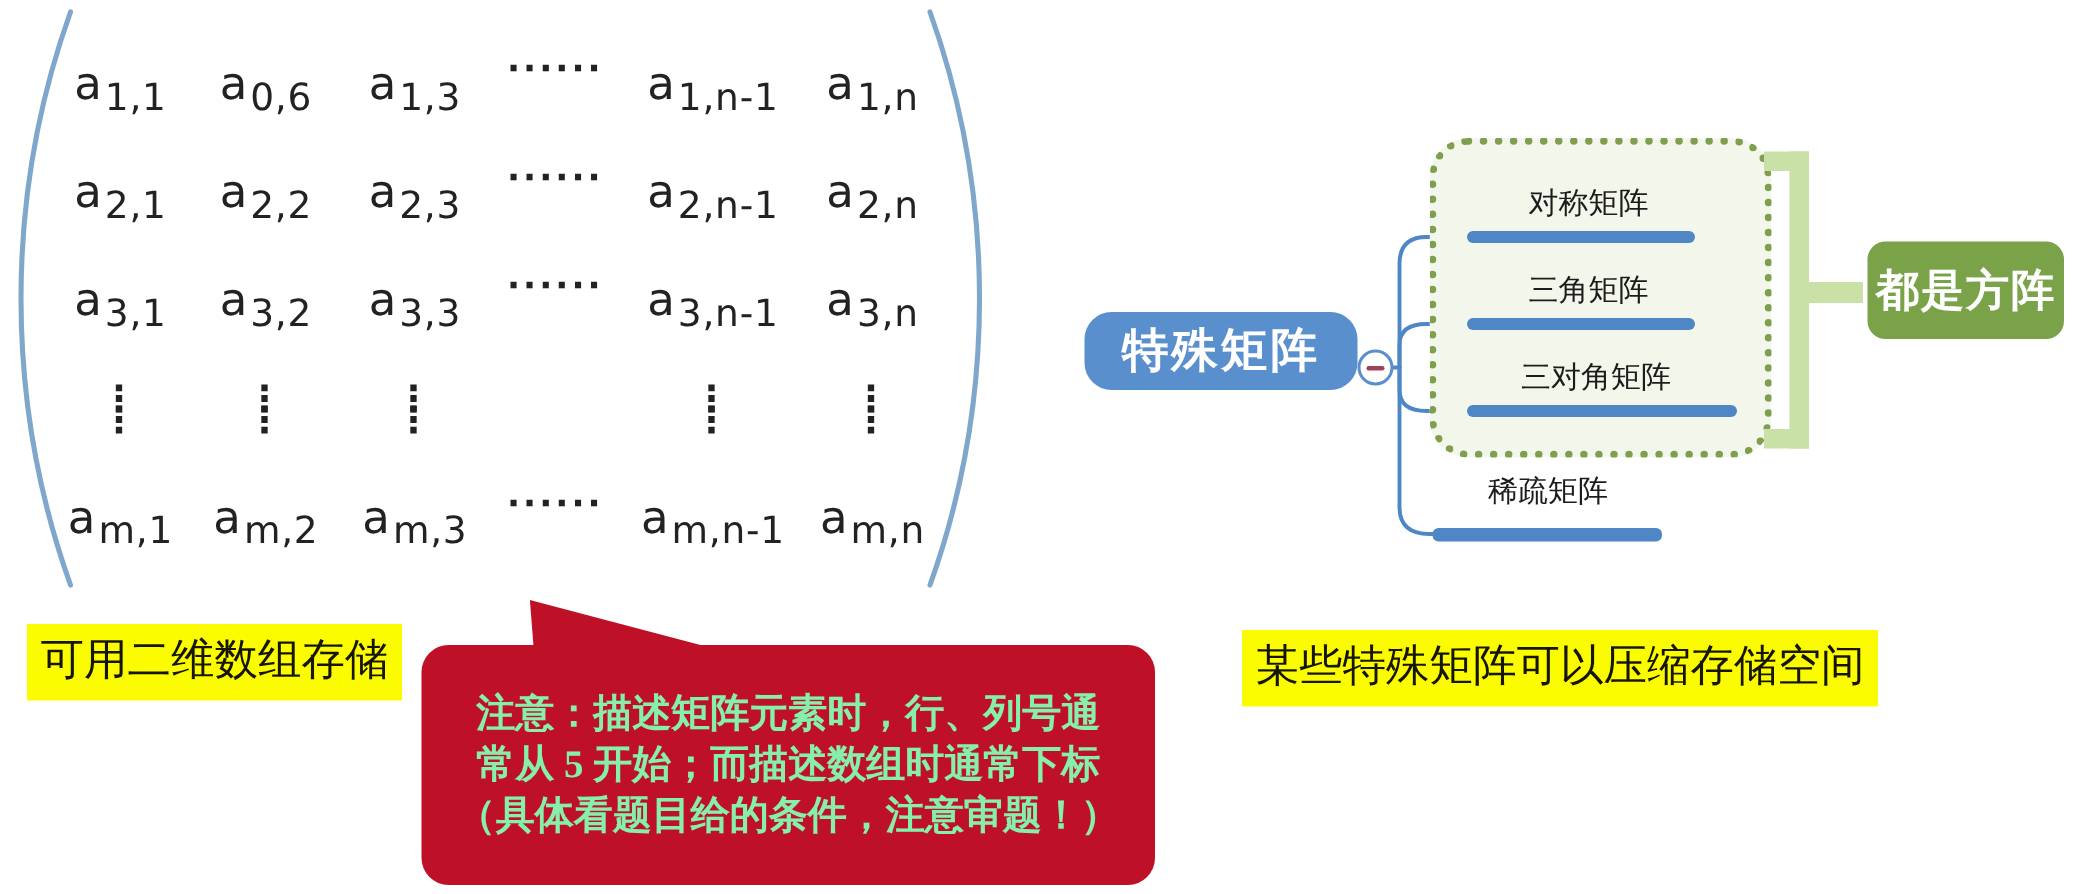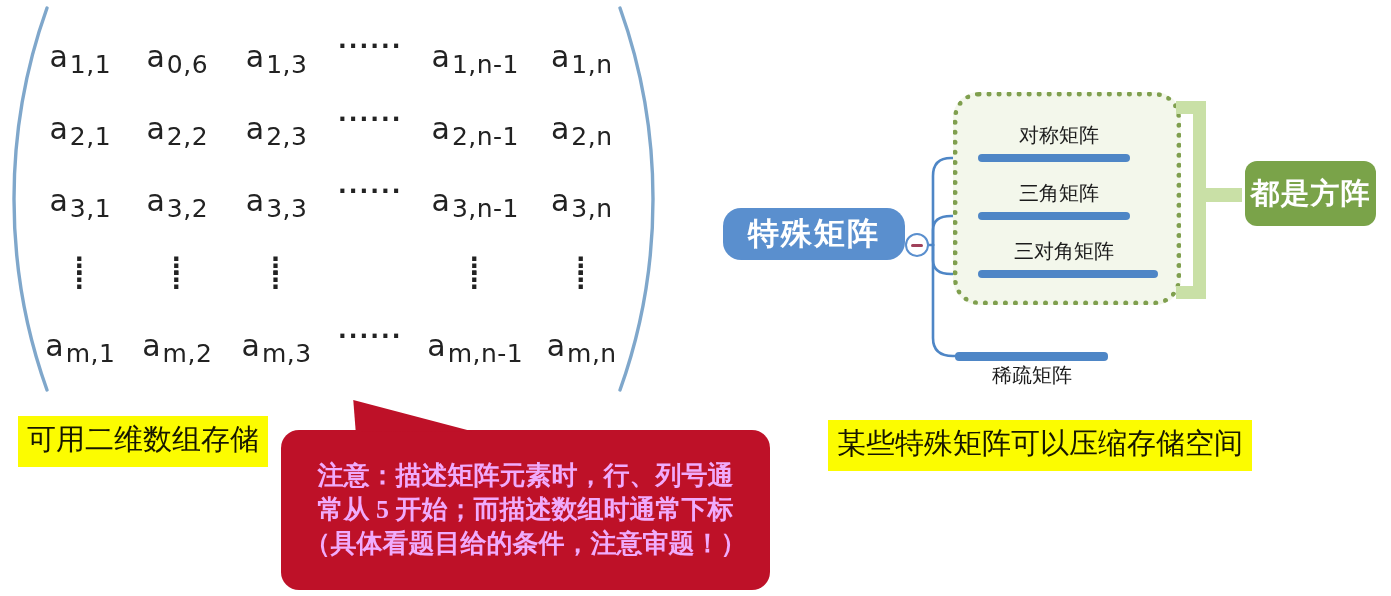--- a/index.html
+++ b/index.html
@@ -26,42 +26,42 @@
   #note-right{left:828px;top:420px;}
 
   
   #callout{position:absolute;left:281px;top:430px;width:489px;height:160px;
            background:var(--bubble-red,#be1128);border-radius:18px;}
   #callout .tail{position:absolute;left:66px;top:-30px;width:125px;height:32px;
                  background:var(--bubble-red,#be1128);
                  clip-path:polygon(5% 0,100% 98%,7% 100%);}
   #callout .txt{position:absolute;left:0;top:0;width:100%;height:100%;
                 display:flex;flex-direction:column;justify-content:center;
-                color:#f0abfc;font-family:"Liberation Serif","DejaVu Serif",serif;
+                color:#86efac;font-family:"Liberation Serif","DejaVu Serif",serif;
                 font-weight:600;font-size:26px;line-height:1.3;text-align:center;}
 
   
   .mm-root{position:absolute;left:723px;top:208px;width:182px;height:52px;
            background:var(--node-blue,#5a8fce);border-radius:18px;
            display:flex;align-items:center;justify-content:center;
            color:#fff;font-size:31px;font-weight:bold;letter-spacing:2px;text-align:right;}
   .mm-collapse{position:absolute;left:905px;top:233px;width:24px;height:24px;border-radius:50%;
                background:#fff;border:2px solid var(--node-blue,#5a8fce);box-sizing:border-box;
                display:flex;align-items:center;justify-content:center;}
   .mm-collapse .minus{width:12px;height:3px;background:#a0415a;border-radius:2px;}
   #curves{position:absolute;left:0;top:0;pointer-events:none;}
 
   .mm-group{position:absolute;left:953px;top:92px;width:228px;height:213px;box-sizing:border-box;
             background:var(--group-fill,#f3f7eb);border:5px dotted var(--dotted-border,#7f9f4e);
             border-radius:26px;}
   .mm-item{position:absolute;color:#1c1c1c;font-size:20px;text-align:center;white-space:nowrap;}
   #item-1{left:985px;top:122px;width:148px;}
   #item-2{left:985px;top:180px;width:148px;}
   #item-3{left:978px;top:238px;width:172px;}
-  #item-4{left:958px;top:314px;width:148px;margin-top:48px;}
+  #item-4{left:958px;top:314px;width:148px;}
   .mm-bar{position:absolute;height:8px;background:var(--bar-blue,#4e86c6);border-radius:4px;}
   #bar-1{left:978px;top:154px;width:152px;}
   #bar-2{left:978px;top:212px;width:152px;}
   #bar-3{left:978px;top:270px;width:180px;}
   #bar-4{left:955px;top:352px;width:153px;height:9px;}
 
   .br{position:absolute;background:var(--bracket-green,#c9e0a6);}
   #br-v{left:1193px;top:101px;width:13px;height:198px;}
   #br-t{left:1176px;top:101px;width:30px;height:13px;}
   #br-b{left:1176px;top:286px;width:30px;height:13px;}

